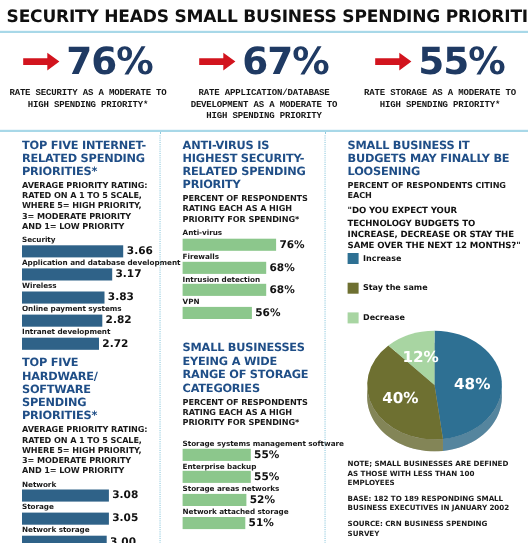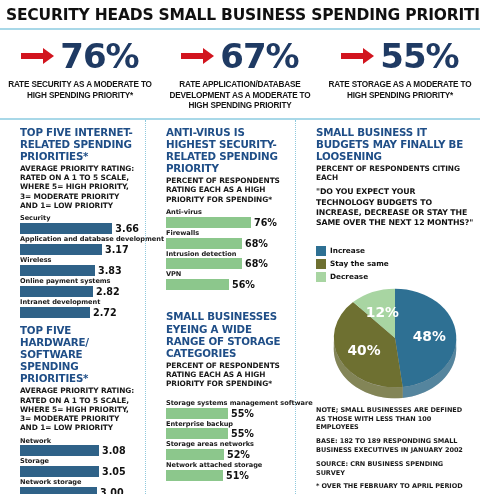--- a/index.html
+++ b/index.html
@@ -51,21 +51,21 @@
   }
   .stat-pct {
     font-family: "DejaVu Sans", sans-serif;
     font-size: 34px;
     font-weight: bold;
     color: #1f3a63;
     letter-spacing: -1px;
     line-height: 1;
   }
   .stat-caption {
-    font-family: Liberation Sans, sans-serif;
+    font-family: Liberation Mono, monospace;
     font-size: 8.2px;
     font-weight: bold;
     color: #151515;
     line-height: 1.28;
     letter-spacing: -0.15px;
     margin-top: 3px;
   }
 
   
   .panels {
@@ -136,24 +136,24 @@
     font-family: "DejaVu Sans", sans-serif;
     font-size: 9.6px;
     font-weight: bold;
     color: #111;
     margin-left: 3px;
     white-space: nowrap;
   }
 
   
   .legend {
-    margin-top: 18px;
+    margin-top: 2px;
     display: flex;
     flex-wrap: wrap;
-    row-gap: 3px;
+    row-gap: 17px;
     text-align: center;
   }
   .legend-item {
     display: flex;
     align-items: center;
     gap: 4px;
   }
   .legend-item.li-0 { width: 88px; }
   .legend-item.li-1 { width: 84px; }
   .legend-item.li-2 { width: 88px; }

